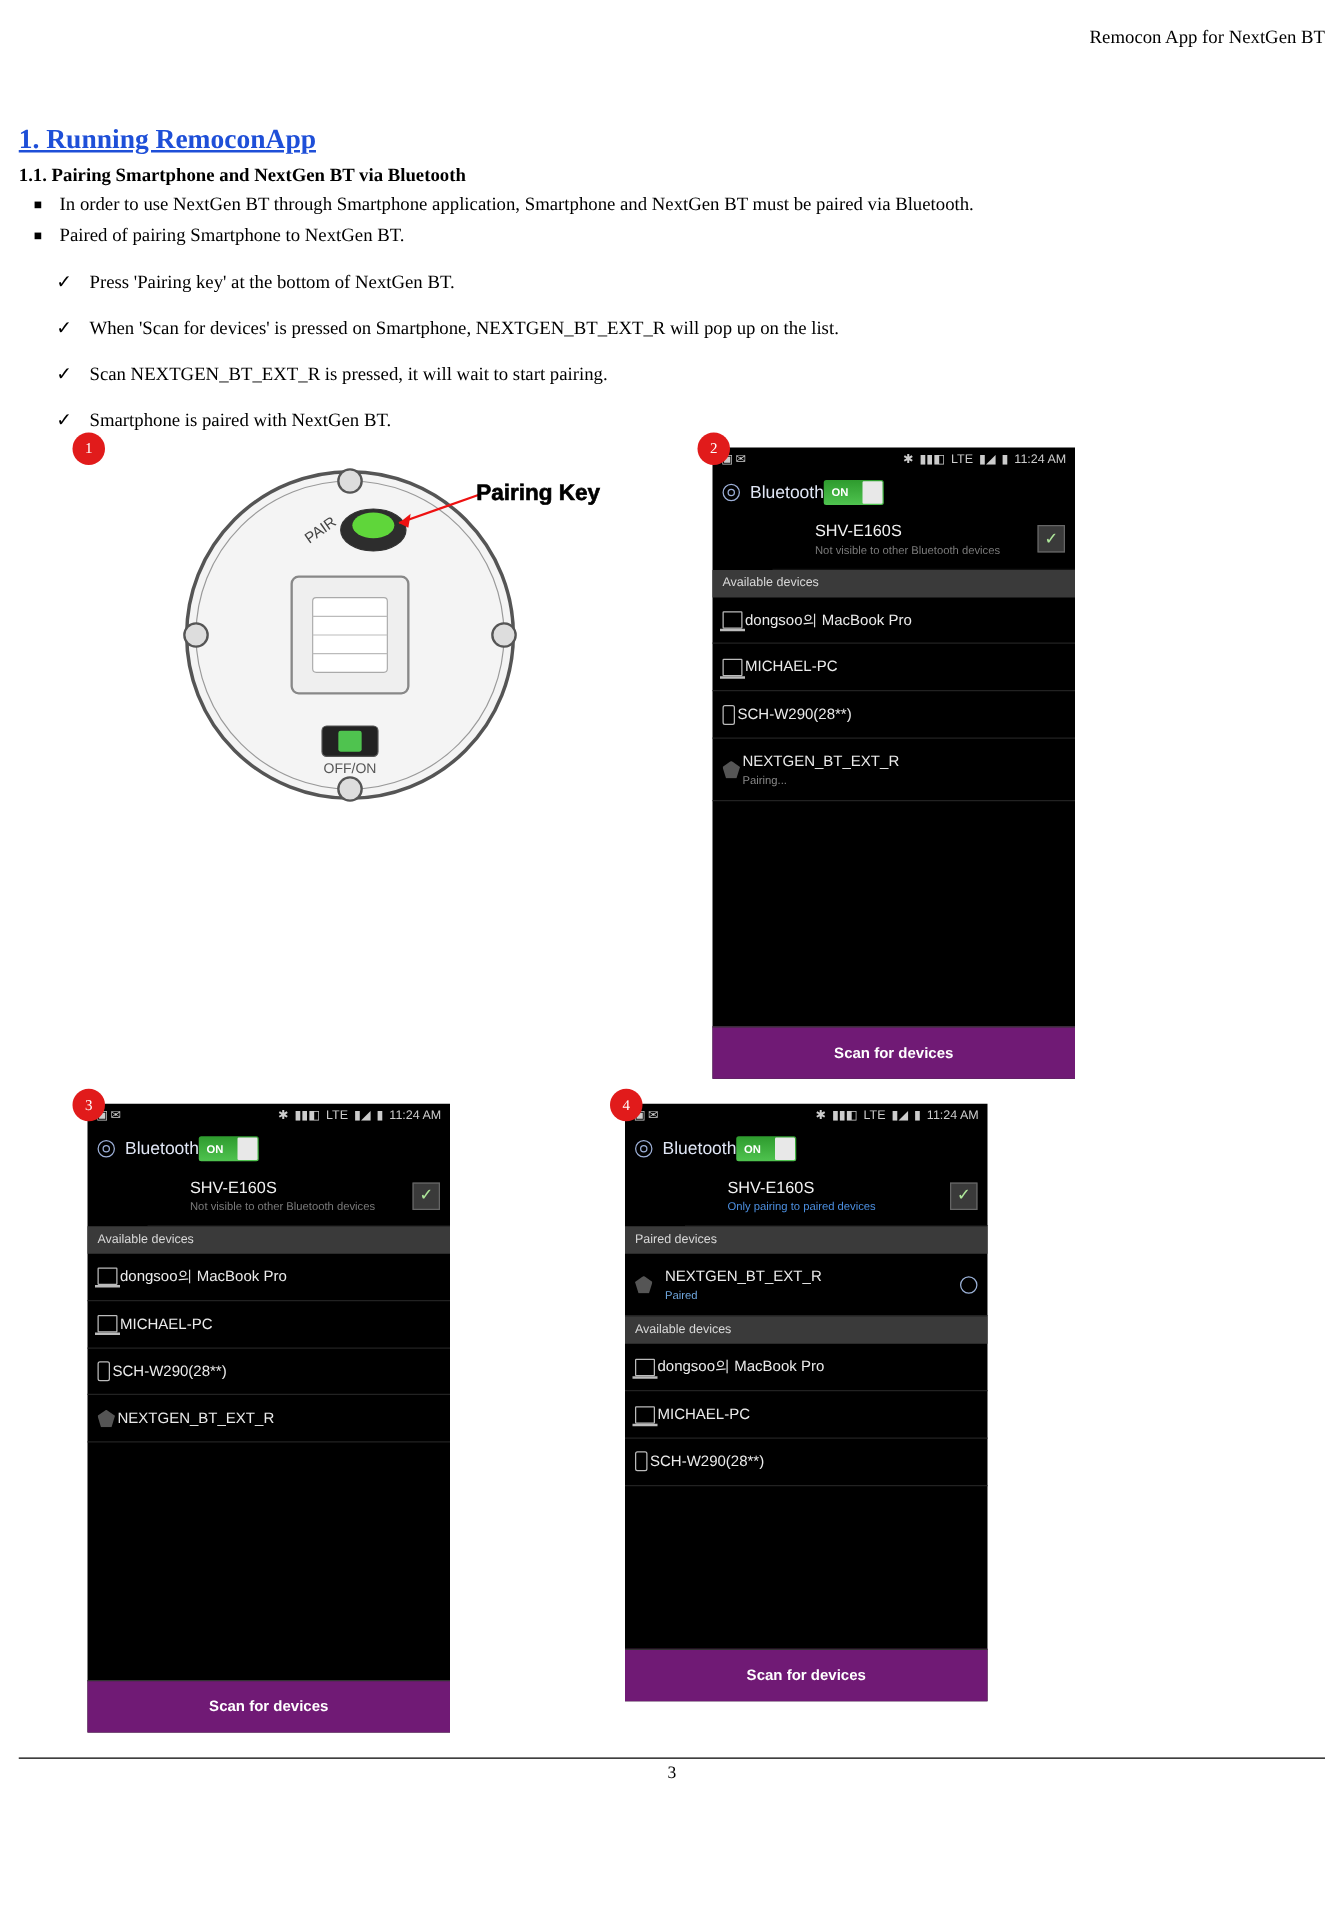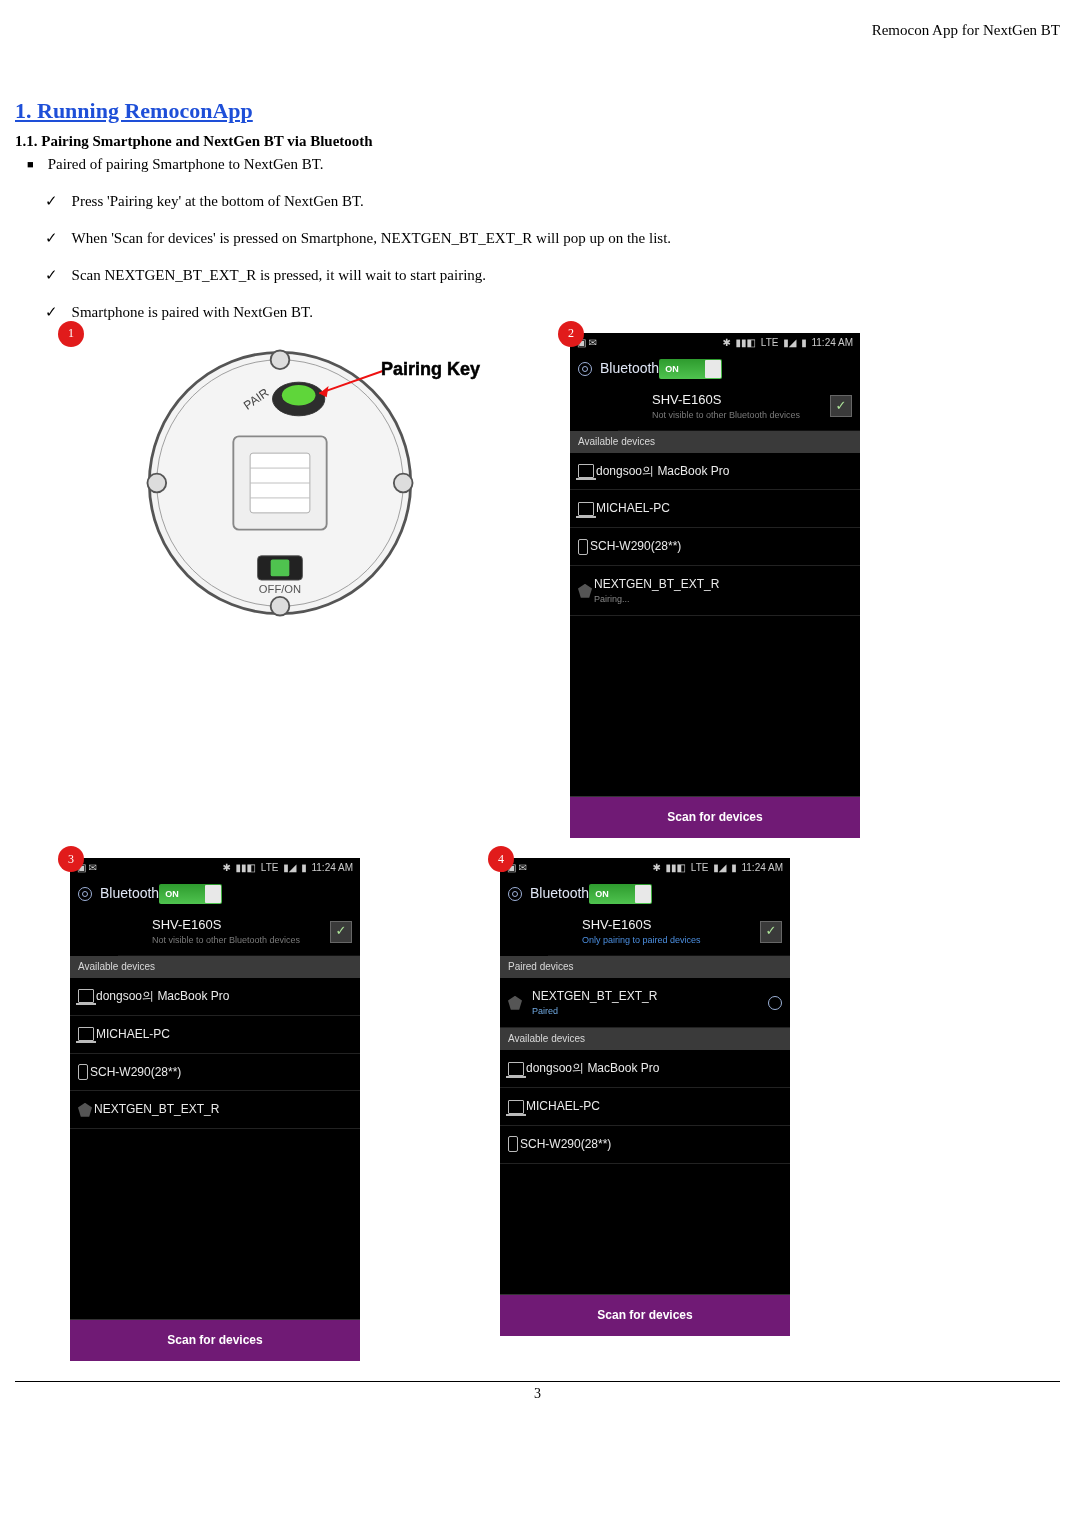--- a/index.html
+++ b/index.html
@@ -65,21 +65,21 @@
     display:flex; align-items:center; justify-content: flex-start;
     padding: 6px 8px;
   }
   .bt-title .lbl { color:#e0e6f5; font-size:14px; display:flex; align-items:center; gap:8px;}
   .gear {
     width:14px;height:14px;border-radius:50%;border:1.5px solid #9db0d8;
     position:relative; box-sizing:border-box;
   }
   .gear::after{content:"";position:absolute;inset:3px;border-radius:50%;border:1px solid #9db0d8;}
   .toggle-on {
-    width: 63px; height: 20px; background: linear-gradient(#2e9b2e,#4fc34f);
+    width: 48px; height: 20px; background: linear-gradient(#2e9b2e,#4fc34f);
     border-radius: 2px; color: #fff; font-size: 9px; font-weight:bold;
     display:flex;align-items:center;justify-content:flex-start;padding-left:6px;
     position:relative; box-sizing:border-box;
   }
   .toggle-on::after{
     content:""; position:absolute; right:1px; top:1px; bottom:1px; width:16px;
     background:#e8e8e8; border-radius:1px;
   }
   .self-row {
     display:flex; justify-content:space-between; align-items:center;
@@ -127,20 +127,21 @@
 </style>
 </head>
 <body>
 
 <div class="header-right">Remocon App for NextGen BT</div>
 
 <h1 class="section">1. Running RemoconApp</h1>
 <h2 class="subsection">1.1. Pairing Smartphone and NextGen BT via Bluetooth</h2>
 
 <ul class="square">
+  <li>In order to use NextGen BT through Smartphone application, Smartphone and NextGen BT must be paired via Bluetooth.</li>
   <li>Paired of pairing Smartphone to NextGen BT.</li>
 </ul>
 <ul class="check">
   <li>Press 'Pairing key' at the bottom of NextGen BT.</li>
   <li>When 'Scan for devices' is pressed on Smartphone, NEXTGEN_BT_EXT_R will pop up on the list.</li>
   <li>Scan NEXTGEN_BT_EXT_R is pressed, it will wait to start pairing.</li>
   <li>Smartphone is paired with NextGen BT.</li>
 </ul>
 
 <div class="figrow">

